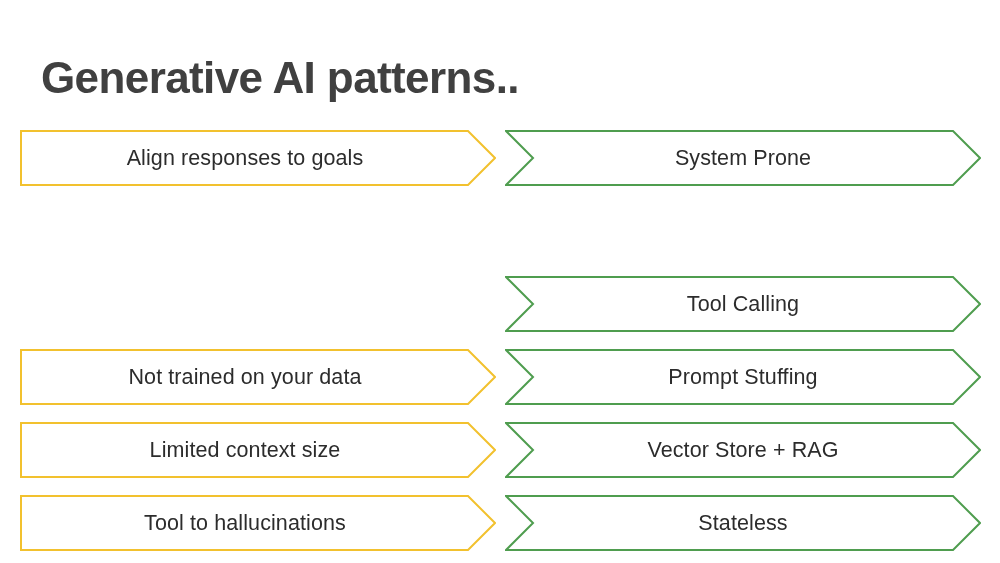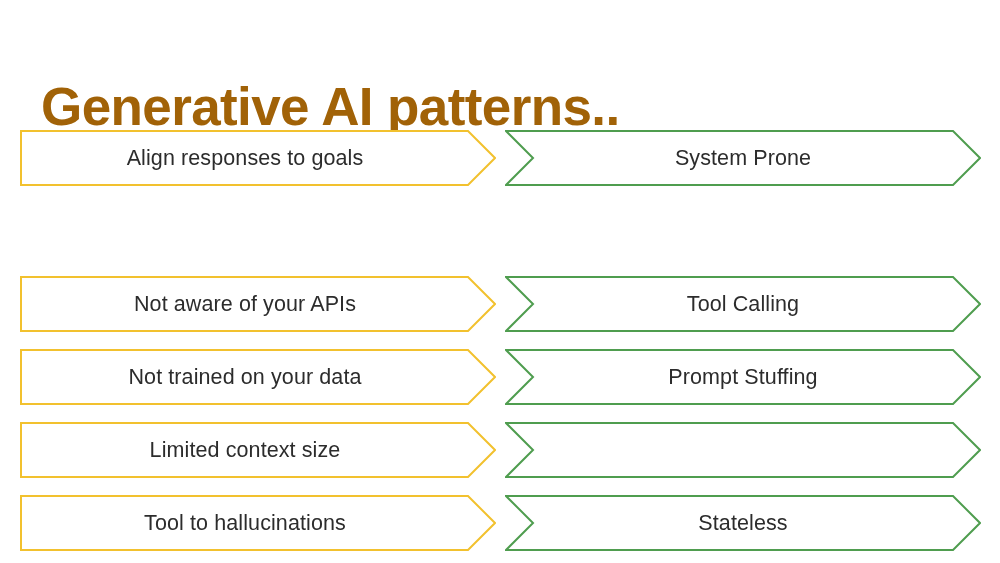--- a/index.html
+++ b/index.html
@@ -22,27 +22,26 @@
     width: 1000px;
     height: 563px;
     background: #ffffff;
   }
 
   
   .slide-title {
     position: absolute;
     left: 41px;
     top: 53px;
-    font-size: 53px;
+    font-size: 44px;
     line-height: 50px;
     font-weight: bold;
     letter-spacing: -0.6px;
-    color: #a16207;
+    color: #404040;
     white-space: nowrap;
-    margin-top: 29px;
   }
 
   
   .rows {
     position: absolute;
     left: 0;
     top: 0;
     width: 1000px;
     height: 563px;
   }
@@ -123,26 +122,20 @@
           <div class="arrow-label">Align responses to goals</div>
         </div>
         <div class="arrow right">
           <svg viewBox="0 0 476 56" preserveAspectRatio="none">
             <path d="M1,1 L448,1 L475,28 L448,55 L1,55 L28,28 Z" fill="#ffffff" stroke="#4F9D4F" stroke-width="2" stroke-linejoin="miter"></path>
           </svg>
           <div class="arrow-label">System Prone</div>
         </div>
       </div>
       <div class="arrow-row" style="top: 276px;">
-        <div class="arrow left">
-          <svg viewBox="0 0 476 56" preserveAspectRatio="none">
-            <path d="M1,1 L448,1 L475,28 L448,55 L1,55 Z" fill="#ffffff" stroke="#F2C12E" stroke-width="2" stroke-linejoin="miter"></path>
-          </svg>
-          <div class="arrow-label">Not aware of your APIs</div>
-        </div>
         <div class="arrow right">
           <svg viewBox="0 0 476 56" preserveAspectRatio="none">
             <path d="M1,1 L448,1 L475,28 L448,55 L1,55 L28,28 Z" fill="#ffffff" stroke="#4F9D4F" stroke-width="2" stroke-linejoin="miter"></path>
           </svg>
           <div class="arrow-label">Tool Calling</div>
         </div>
       </div>
       <div class="arrow-row" style="top: 349px;">
         <div class="arrow left">
           <svg viewBox="0 0 476 56" preserveAspectRatio="none">
@@ -161,20 +154,21 @@
         <div class="arrow left">
           <svg viewBox="0 0 476 56" preserveAspectRatio="none">
             <path d="M1,1 L448,1 L475,28 L448,55 L1,55 Z" fill="#ffffff" stroke="#F2C12E" stroke-width="2" stroke-linejoin="miter"></path>
           </svg>
           <div class="arrow-label">Limited context size</div>
         </div>
         <div class="arrow right">
           <svg viewBox="0 0 476 56" preserveAspectRatio="none">
             <path d="M1,1 L448,1 L475,28 L448,55 L1,55 L28,28 Z" fill="#ffffff" stroke="#4F9D4F" stroke-width="2" stroke-linejoin="miter"></path>
           </svg>
+          <div class="arrow-label">Vector Store + RAG</div>
         </div>
       </div>
       <div class="arrow-row" style="top: 495px;">
         <div class="arrow left">
           <svg viewBox="0 0 476 56" preserveAspectRatio="none">
             <path d="M1,1 L448,1 L475,28 L448,55 L1,55 Z" fill="#ffffff" stroke="#F2C12E" stroke-width="2" stroke-linejoin="miter"></path>
           </svg>
           <div class="arrow-label">Tool to hallucinations</div>
         </div>
         <div class="arrow right">

